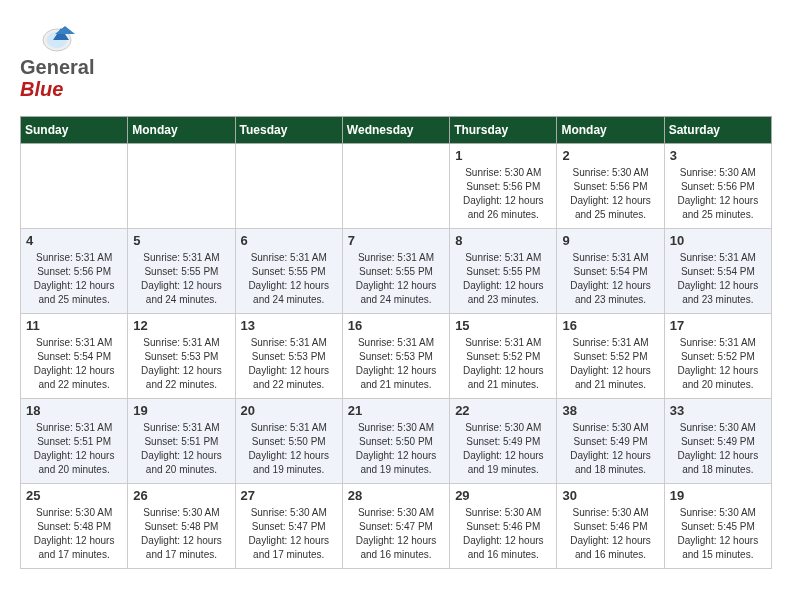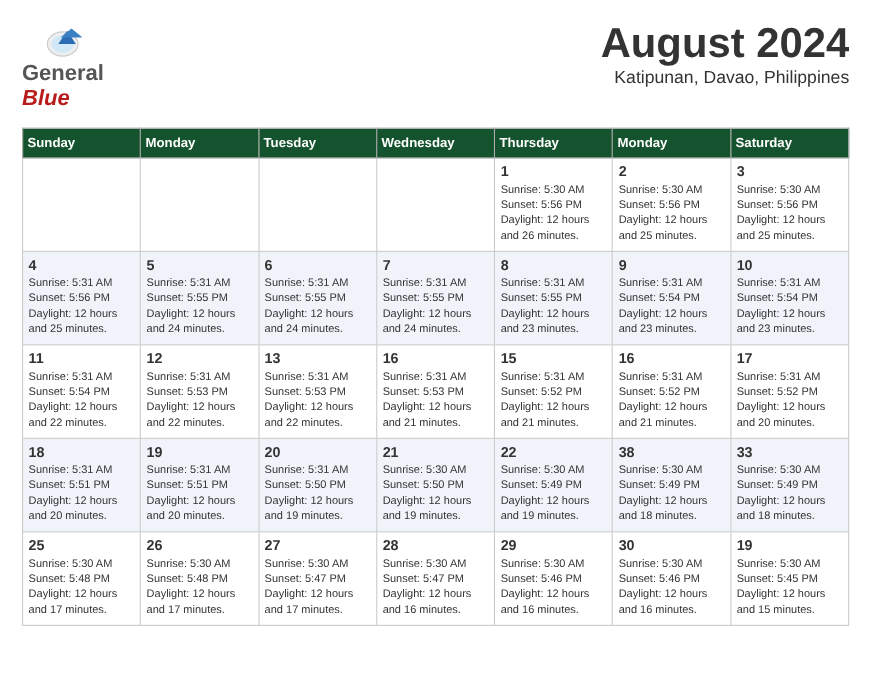--- a/index.html
+++ b/index.html
@@ -59,20 +59,21 @@
     .day-num {
       font-size: 13px;
       font-weight: bold;
       color: #333;
       margin-bottom: 3px;
     }
     .day-info {
       font-size: 10px;
       color: #333;
       line-height: 1.4;
+      text-align: center;
     }
     .empty-cell {
       background: #f5f5f5;
     }
     tr:nth-child(odd) td { background: #fff; }
     tr:nth-child(even) td { background: #f0f4fa; }
     .calendar thead tr th { background: #14532d; }
   </style>
 </head>
 <body>
@@ -89,24 +90,20 @@
         </svg>
       </span>
       <div>
         <div style="font-size:20px;font-weight:bold;line-height:1.1;">
           <span style="color:#555;">General</span><br>
           <span style="color:#b91c1c;font-style:italic;">Blue</span>
         </div>
       </div>
     </div>
   </div>
-  <div class="title-block">
-    <div class="month-title">August 2024</div>
-    <div class="location">Katipunan, Davao, Philippines</div>
-  </div>
 </div>
 
 <table class="calendar">
   <thead>
     <tr>
     <th>Sunday</th>
         <th>Monday</th>
         <th>Tuesday</th>
         <th>Wednesday</th>
         <th>Thursday</th>

